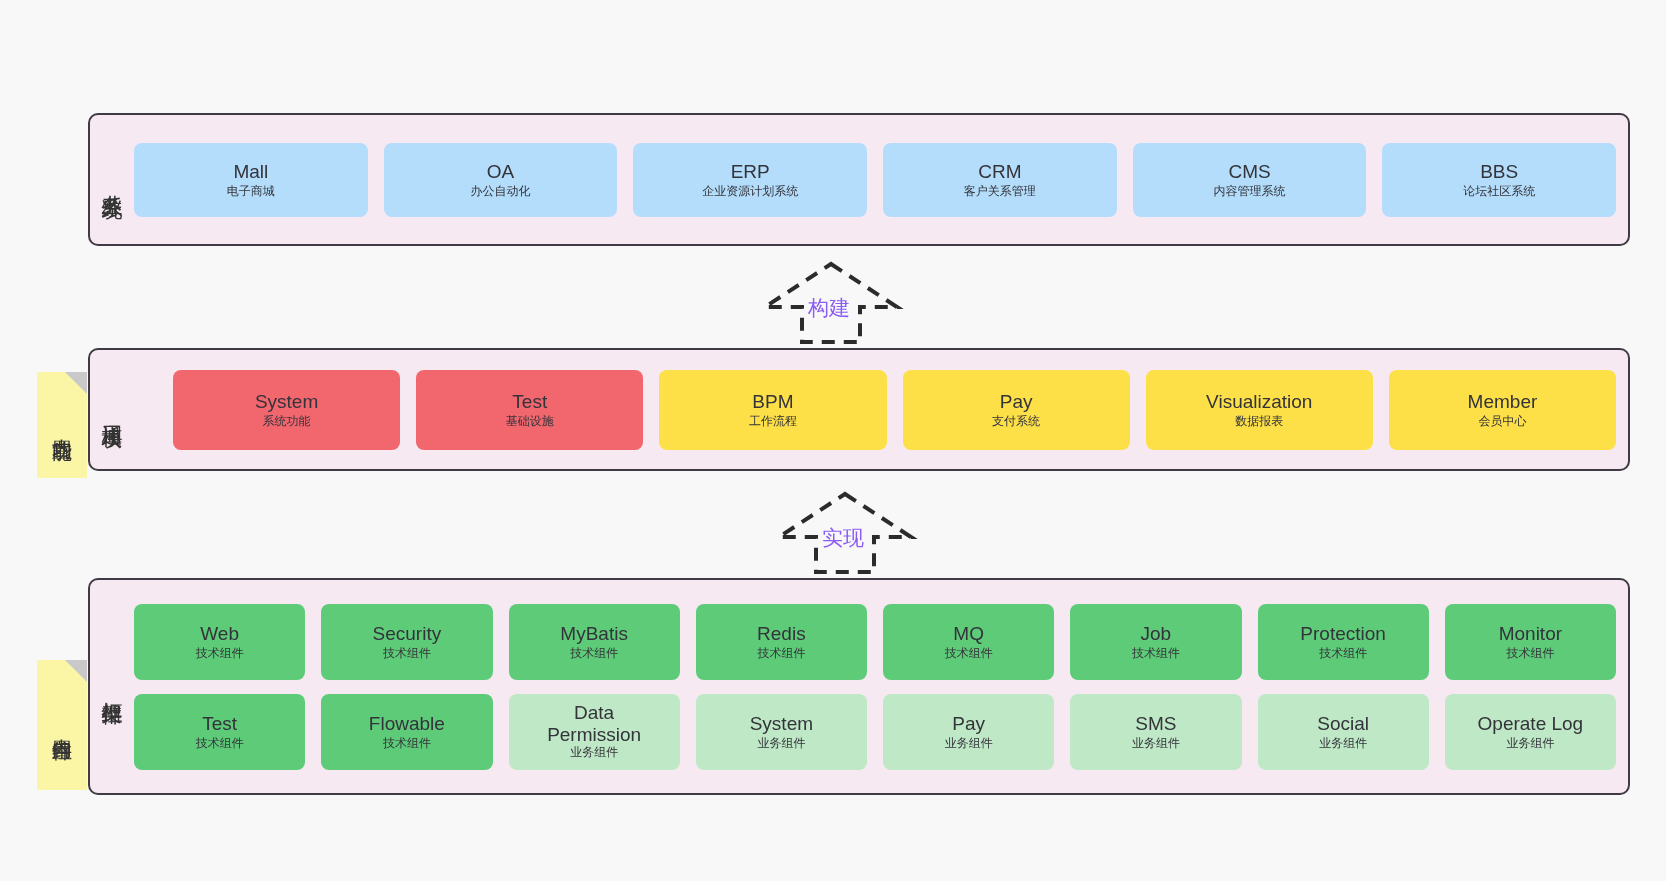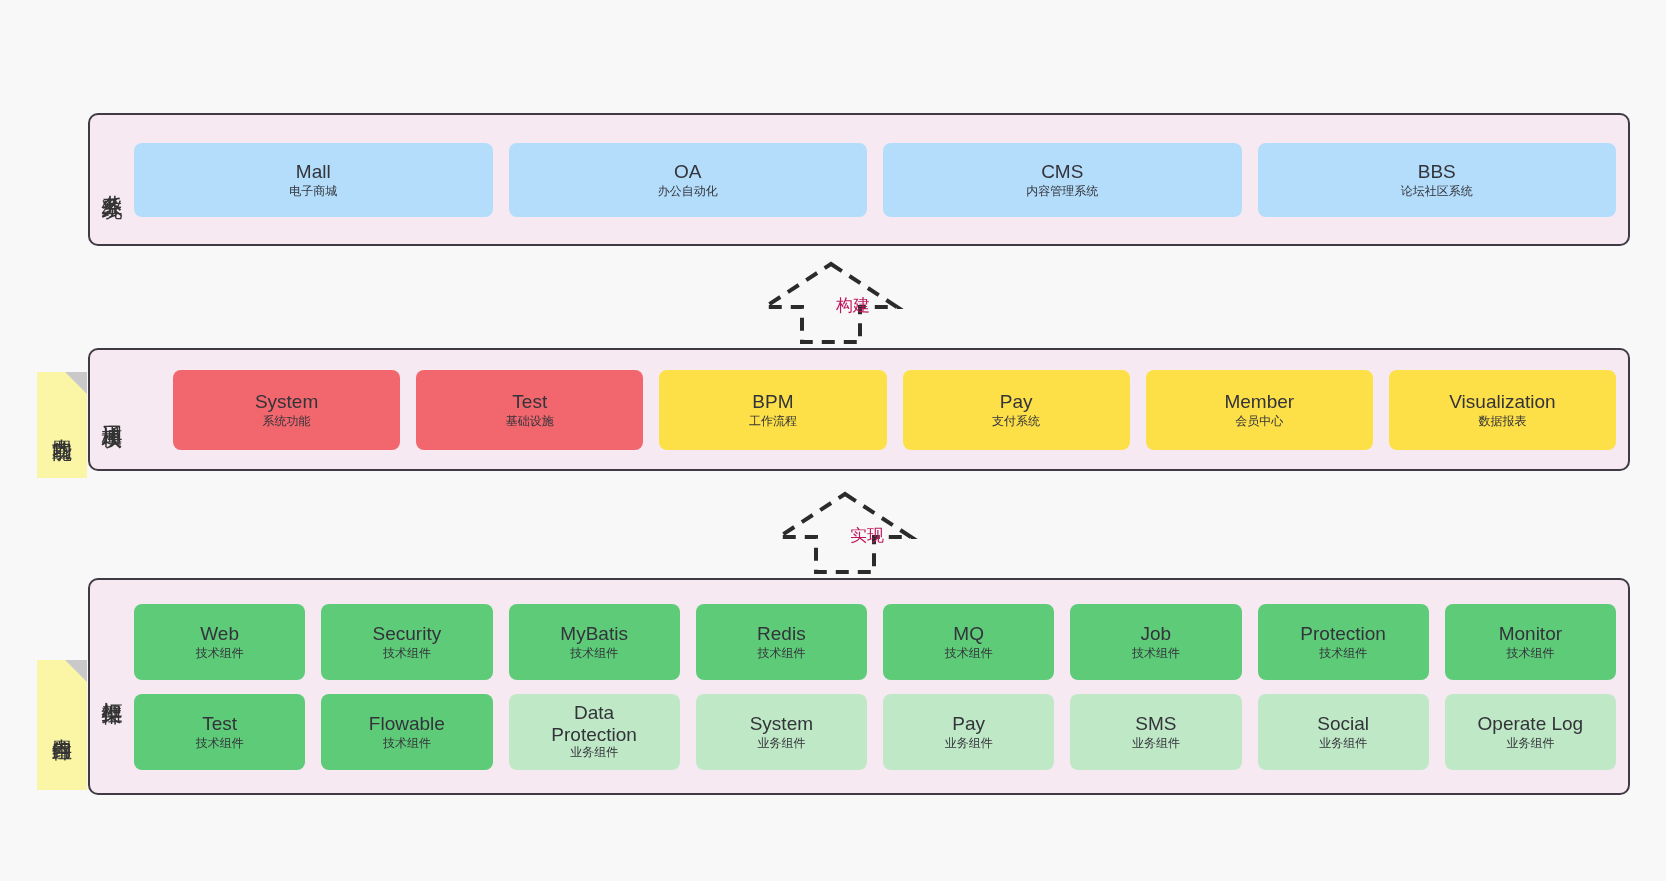--- a/index.html
+++ b/index.html
@@ -105,46 +105,53 @@
     width:0;height:0;
     border-left:22px solid transparent;
     border-top:22px solid #c9c9c9;
   }
 
   
   .arrow{position:absolute;}
   .arrow svg{display:block;overflow:visible;}
   .arrow-label{
     position:absolute;
-    font-size:17px;
-    color:#be185d;
+    font-size:21px;
+    color:#8b5cf6;
     background:transparent;
     white-space:nowrap;
     user-select:none;
-    margin-left:28px;
   }
 </style>
 </head>
 <body>
 
 <div class="canvas">
 
   <div class="layer" id="layer-business" style="left:88px;top:113px;width:1542px;height:133px;">
     <div class="layer-title">业务系统</div>
     <div class="layer-body">
       <div class="row">
         <div class="card blue h-top">
           <span class="t1">Mall</span>
           <span class="t2">电子商城</span>
         </div>
         <div class="card blue h-top">
           <span class="t1">OA</span>
           <span class="t2">办公自动化</span>
         </div>
         <div class="card blue h-top">
+          <span class="t1">ERP</span>
+          <span class="t2">企业资源计划系统</span>
+        </div>
+        <div class="card blue h-top">
+          <span class="t1">CRM</span>
+          <span class="t2">客户关系管理</span>
+        </div>
+        <div class="card blue h-top">
           <span class="t1">CMS</span>
           <span class="t2">内容管理系统</span>
         </div>
         <div class="card blue h-top">
           <span class="t1">BBS</span>
           <span class="t2">论坛社区系统</span>
         </div>
       </div>
     </div>
   </div>
@@ -176,26 +183,26 @@
         </div>
         <div class="card pink h-mid">
           <span class="t1">BPM</span>
           <span class="t2">工作流程</span>
         </div>
         <div class="card pink h-mid">
           <span class="t1">Pay</span>
           <span class="t2">支付系统</span>
         </div>
         <div class="card pink h-mid">
+          <span class="t1">Visualization</span>
+          <span class="t2">数据报表</span>
+        </div>
+        <div class="card pink h-mid">
           <span class="t1">Member</span>
           <span class="t2">会员中心</span>
-        </div>
-        <div class="card pink h-mid">
-          <span class="t1">Visualization</span>
-          <span class="t2">数据报表</span>
         </div>
       </div>
     </div>
   </div>
 
   <div class="arrow" style="left:770px;top:488px;width:150px;height:86px;">
     <svg width="150" height="86" viewBox="0 0 150 86" fill="none">
       <path d="M 75 6 L 141 49 L 104 49 L 104 84 L 46 84 L 46 49 L 9 49 Z" fill="none" stroke="#2b2b2b" stroke-width="4" stroke-dasharray="13 9" stroke-linejoin="miter"></path>
     </svg>
     <span class="arrow-label" style="left:52px;top:36px;">实现</span>
@@ -248,21 +255,21 @@
       <div class="row">
         <div class="card green h-bot">
           <span class="t1">Test</span>
           <span class="t2">技术组件</span>
         </div>
         <div class="card green h-bot">
           <span class="t1">Flowable</span>
           <span class="t2">技术组件</span>
         </div>
         <div class="card lgreen h-bot">
-          <span class="t1" style="line-height:1.12;max-width:110px;">Data Protection</span>
+          <span class="t1" style="line-height:1.12;max-width:110px;">Data Permission</span>
           <span class="t2">业务组件</span>
         </div>
         <div class="card lgreen h-bot">
           <span class="t1">System</span>
           <span class="t2">业务组件</span>
         </div>
         <div class="card lgreen h-bot">
           <span class="t1">Pay</span>
           <span class="t2">业务组件</span>
         </div>

